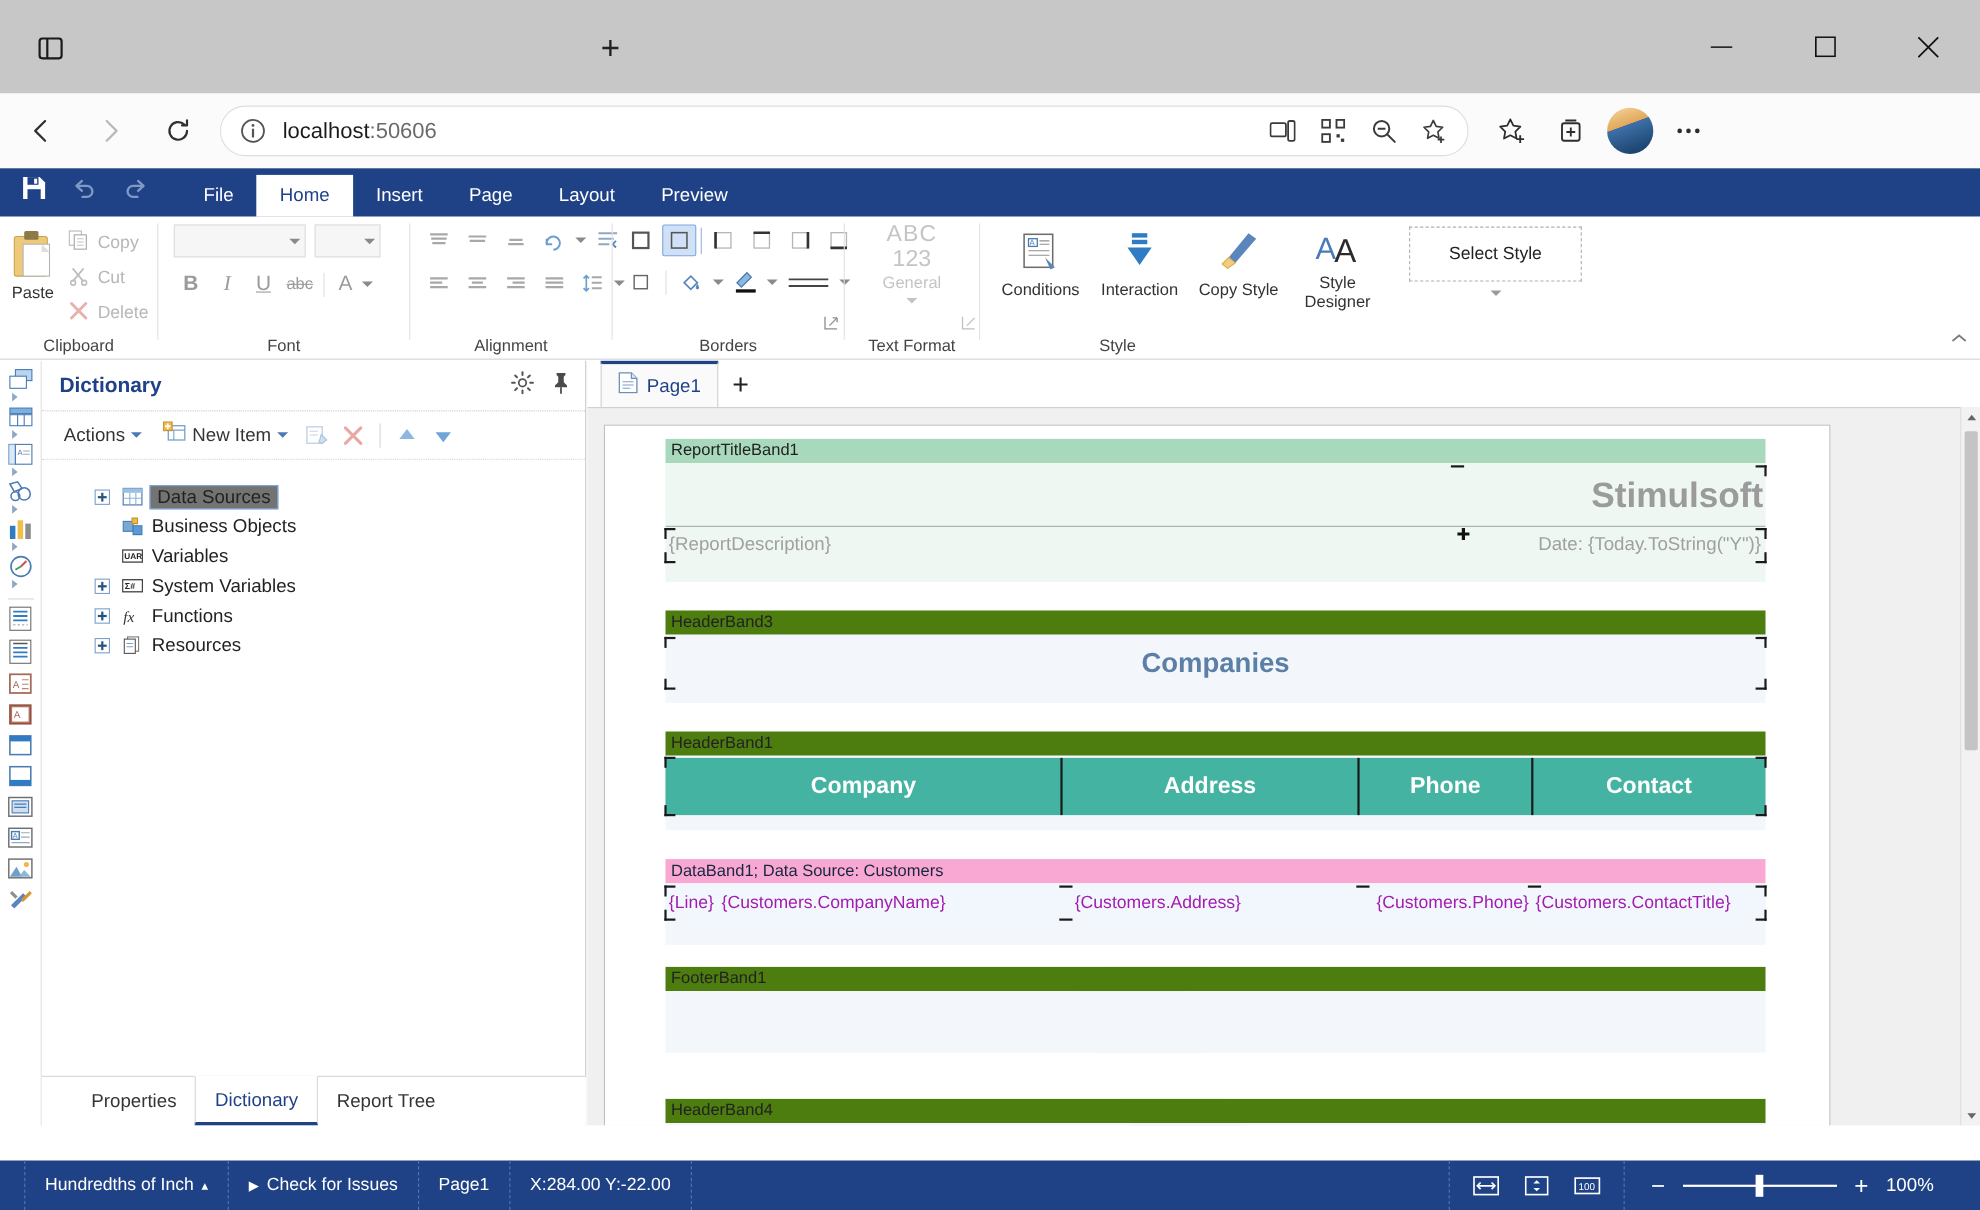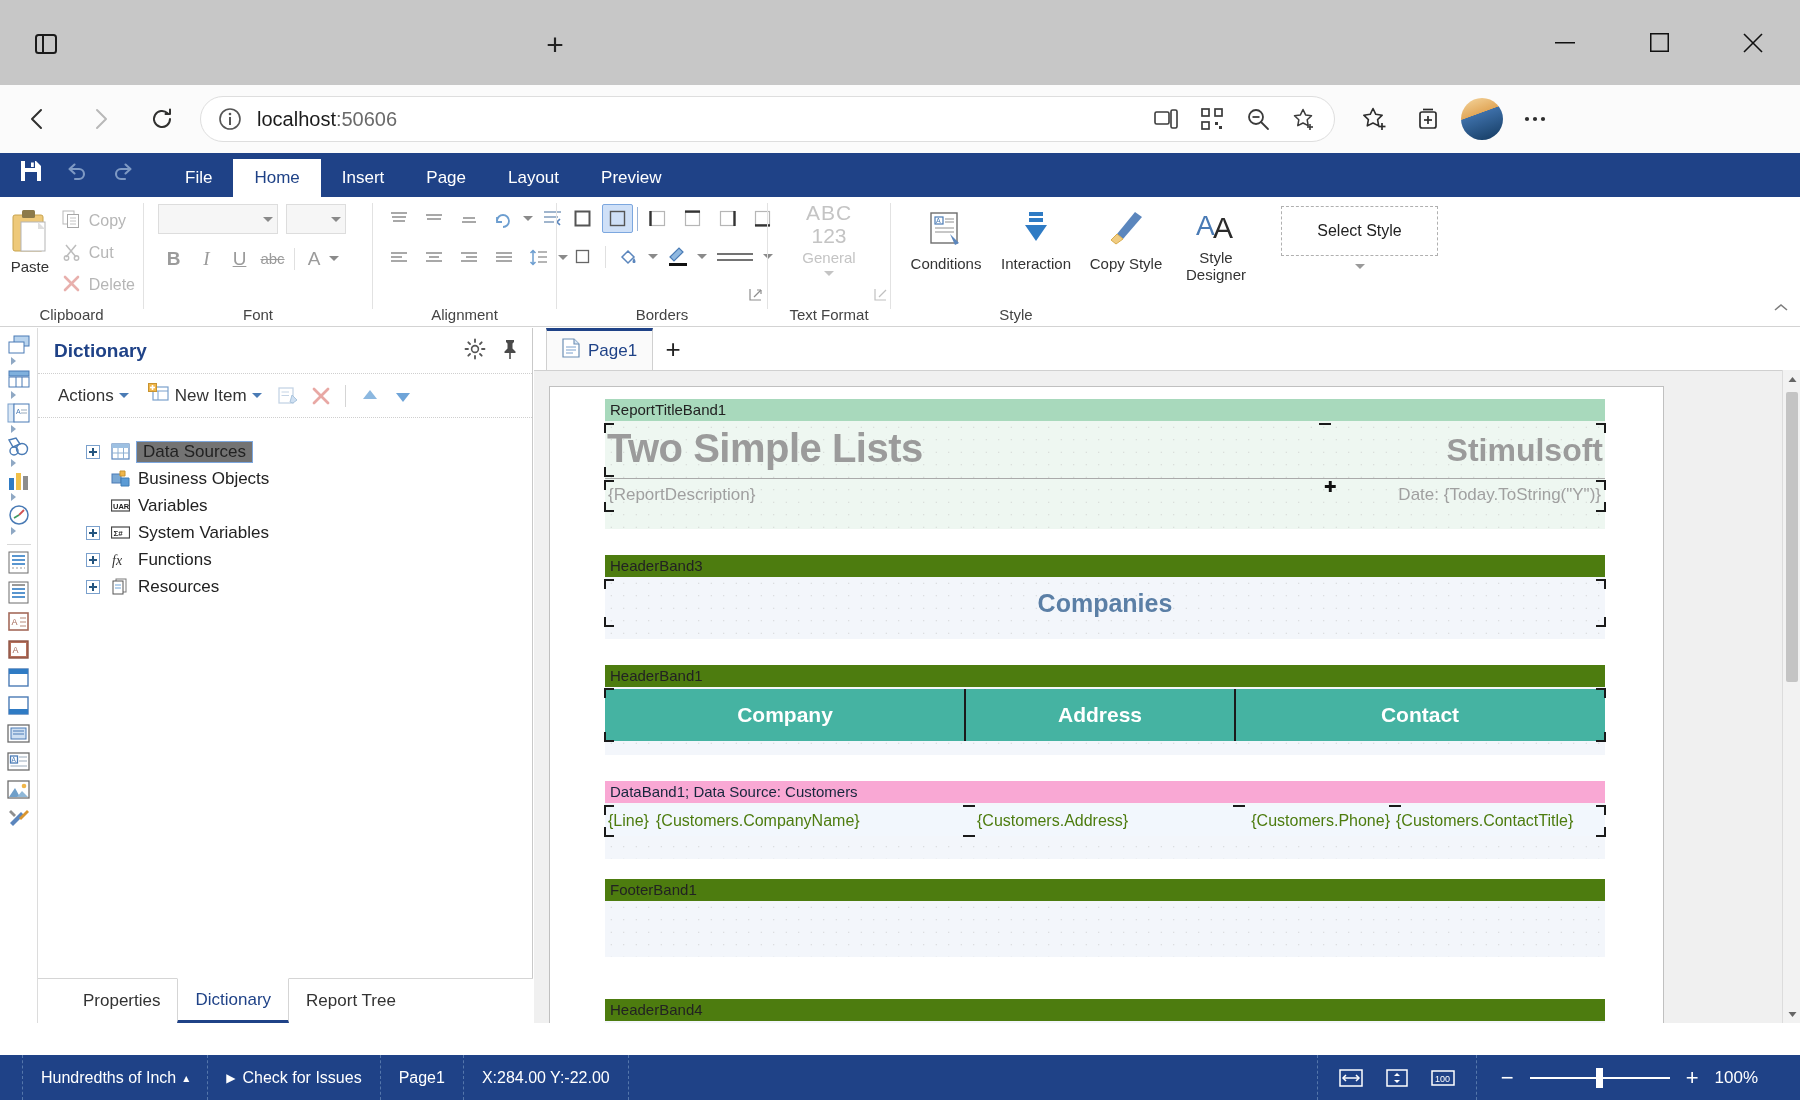--- a/index.html
+++ b/index.html
@@ -270,21 +270,21 @@
   .sel-tick-v { position: absolute; top: 0; bottom: 0; width: 2px; background: #1a1a1a; }
 
   .rpt-title { font-size: 40px; color: #9b9b9b; font-weight: bold; letter-spacing: -0.5px; }
   .rpt-brand { font-size: 32px; color: #9b9b9b; font-weight: bold; }
   .rpt-sub   { font-size: 17px; color: #a0a0a0; }
   .sect-title { font-size: 25px; color: #5b7fa6; font-weight: bold; }
   .tbl-head {
     background: #45b3a2; color: #ffffff; font-size: 21px; font-weight: bold;
     display: flex; align-items: center; justify-content: center; height: 100%;
   }
-  .cell-expr { font-size: 16px; color: #4d7c0f; background: #f2f7fd; height: 100%;
+  .cell-expr { font-size: 16px; color: #a21caf; background: #f2f7fd; height: 100%;
                display: flex; align-items: center; padding: 0 3px; }
 
   .watermark {
     position: absolute; left: 0; top: 0; width: 100%; height: 100%;
     overflow: hidden; pointer-events: none;
   }
 
   .vscroll {
     position: absolute; right: 0; top: 42px; width: 18px; height: 653px; background: #f2f2f2;
     border-left: 1px solid #dcdcdc;
@@ -1089,25 +1089,20 @@
           <svg width="1115" height="760" viewBox="0 0 1115 760">
             <path d="M500 460 L560 600 L640 760 L540 760 L420 520 Z" fill="#cfcfcf" opacity="0.55"></path>
             <path d="M560 455 L520 540 L470 500 Z" fill="#d8d8d8" opacity="0.5"></path>
           </svg>
         </div>
 
         <div class="band" style="top:12px;">
           <div class="band-hdr band-green">ReportTitleBand1</div>
           <div class="band-body-green grid-dots" style="position:relative; height:108px;">
 
-            <div style="position:absolute; left:0; top:3px; width:680px; height:52px;">
-              <span class="sel-corner tl"></span>
-              <span class="sel-corner bl"></span>
-              <span class="rpt-title" style="position:absolute; left:2px; top:2px;">Two Simple Lists</span>
-            </div>
 
             <div style="position:absolute; right:0; top:3px; width:320px; height:52px;">
               <span class="sel-tick-t" style="left:40px;"></span>
               <span class="sel-corner tr"></span>
               <span class="rpt-brand" style="position:absolute; right:2px; top:8px;">Stimulsoft</span>
             </div>
 
             <div style="position:absolute; left:0; right:0; top:57px; height:1px; background:#aaaaaa;"></div>
 
             <div style="position:absolute; left:0; top:60px; width:680px; height:30px;">
@@ -1146,20 +1141,24 @@
           <div class="band-hdr band-blue">HeaderBand1</div>
           <div class="band-body-blue grid-dots" style="position:relative; height:68px;">
             <div style="position:absolute; left:0; top:2px; width:1000px; height:52px; display:flex;">
               <div style="width:360px; position:relative;">
                 <div class="tbl-head">Company</div>
                 <span class="sel-corner tl"></span>
                 <span class="sel-corner bl"></span>
               </div>
               <div style="width:270px; position:relative;">
                 <div class="tbl-head">Address</div>
+                <span class="sel-tick-v" style="left:-1px;"></span>
+              </div>
+              <div style="width:158px; position:relative;">
+                <div class="tbl-head">Phone</div>
                 <span class="sel-tick-v" style="left:-1px;"></span>
               </div>
               <div style="flex:1; position:relative;">
                 <div class="tbl-head">Contact</div>
                 <span class="sel-tick-v" style="left:-1px;"></span>
                 <span class="sel-corner tr"></span>
                 <span class="sel-corner br"></span>
               </div>
             </div>
           </div>

